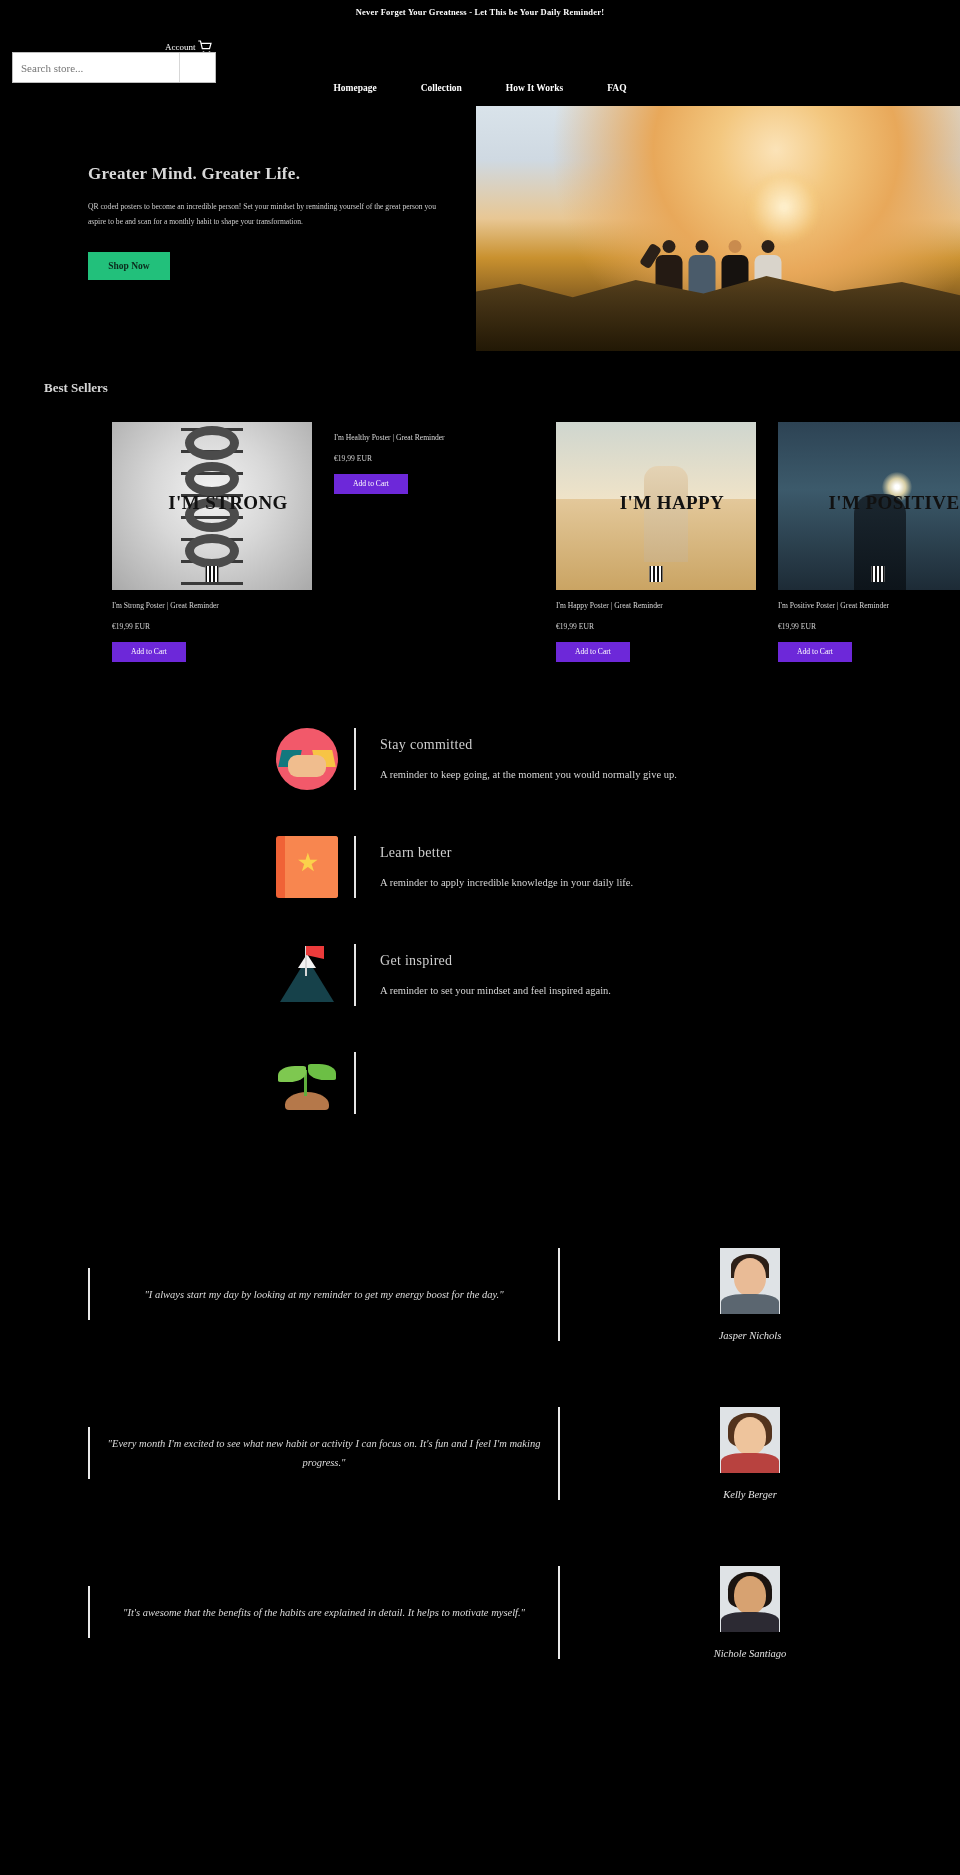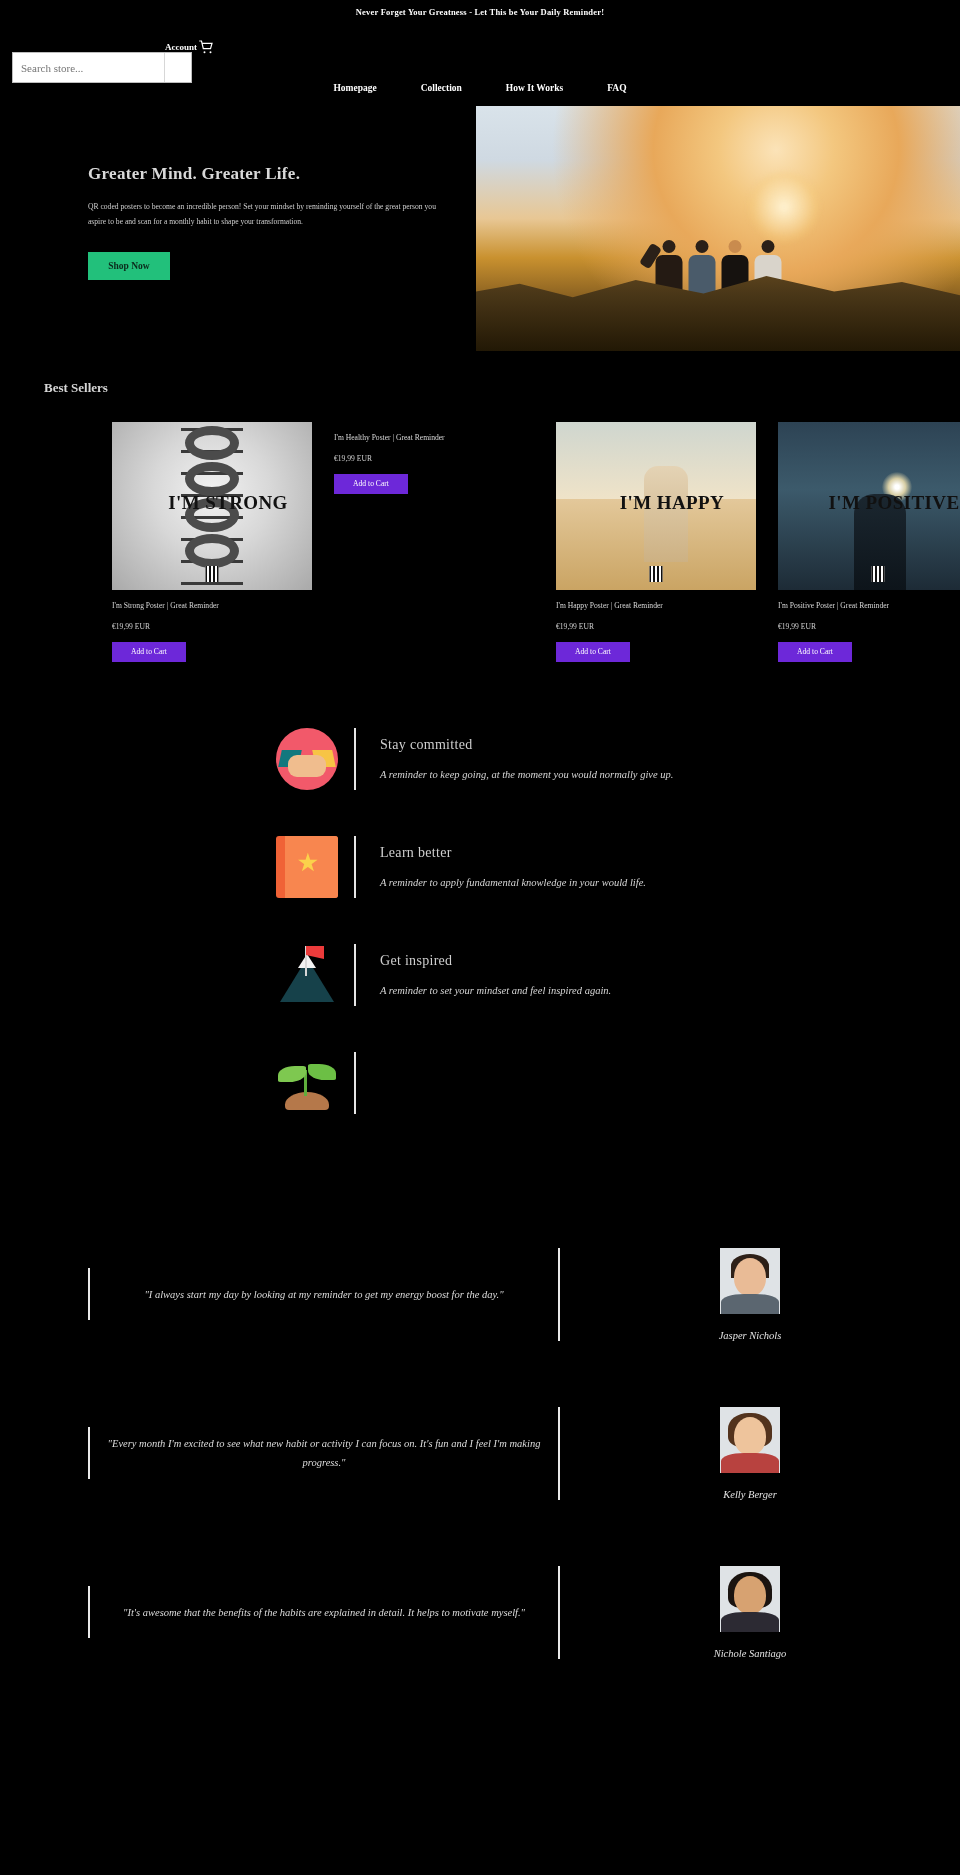--- a/index.html
+++ b/index.html
@@ -20,27 +20,27 @@
   }
 
   
   .header {
     position: relative;
     height: 46px;
   }
   .acct-row {
     position: absolute; left: 165px; top: 14px;
     display: flex; align-items: center; 
-    font-size: 9px; font-weight: 700; color: #fff;
+    font-size: 9px; font-weight: 400; color: #fff;
   }
   .cart-icon { width: 18px; height: 18px; display: block; }
 
   .searchbox {
     position: absolute; left: 12px; top: 28px;
-    width: 180px; height: 31px;
+    width: 204px; height: 31px;
     display: flex; background: #a16207; border: 1px solid #bdbdbd;
   }
   .searchbox input {
     flex: 1; border: 0; outline: none; background: #fff;
     font-family: "Liberation Serif", serif;
     font-size: 11px; color: #222; padding: 0 8px;
   }
   .searchbox .sbtn {
     width: 36px; border-left: 1px solid #d7d7d7; background: #fff;
     cursor: pointer;
@@ -165,21 +165,21 @@
     border: 0; font-size: 7.6px; cursor: pointer; font-family: "Liberation Serif", serif;
   }
 
   
   .features { padding: 66px 0 0 0; }
   .feature { display: flex; align-items: center; gap: 0; margin-bottom: 46px; padding-left: 276px; }
   .f-icon { width: 62px; height: 62px; flex: 0 0 62px; position: relative; }
   .f-bar { width: 2px; align-self: stretch; background: #e6e6e6; margin: 0 24px 0 16px; }
   .f-body { flex: 1; }
   .f-title { font-size: 14px; font-weight: 400; color: #cfcfcf; margin-bottom: 16px; letter-spacing: .3px; }
-  .f-desc { font-size: 10.5px; font-style: italic; color: #d6d6d6; }
+  .f-desc { font-size: 10.5px; color: #d6d6d6; }
 
   
   .ic-handshake { border-radius: 50%; background: #f2596a; overflow: hidden; }
   .ic-handshake::before {
     content: ""; position: absolute; left: 4px; top: 22px; width: 20px; height: 17px;
     background: #12787e; transform: skewX(-12deg);
   }
   .ic-handshake::after {
     content: ""; position: absolute; right: 4px; top: 22px; width: 20px; height: 17px;
     background: #f7c445; transform: skewX(12deg);
@@ -404,21 +404,21 @@
   </div>
 
   <div class="feature">
     <div class="f-icon ic-book">
         <i></i>
         <b>★</b>
       </div>
     <div class="f-bar"></div>
     <div class="f-body">
       <div class="f-title">Learn better</div>
-      <div class="f-desc">A reminder to apply fundamental knowledge in your would life.</div>
+      <div class="f-desc">A reminder to apply incredible knowledge in your daily life.</div>
     </div>
   </div>
 
   <div class="feature">
     <div class="f-icon ic-mountain">
         <i></i>
         <u></u>
         <s></s>
         <b></b>
       </div>

